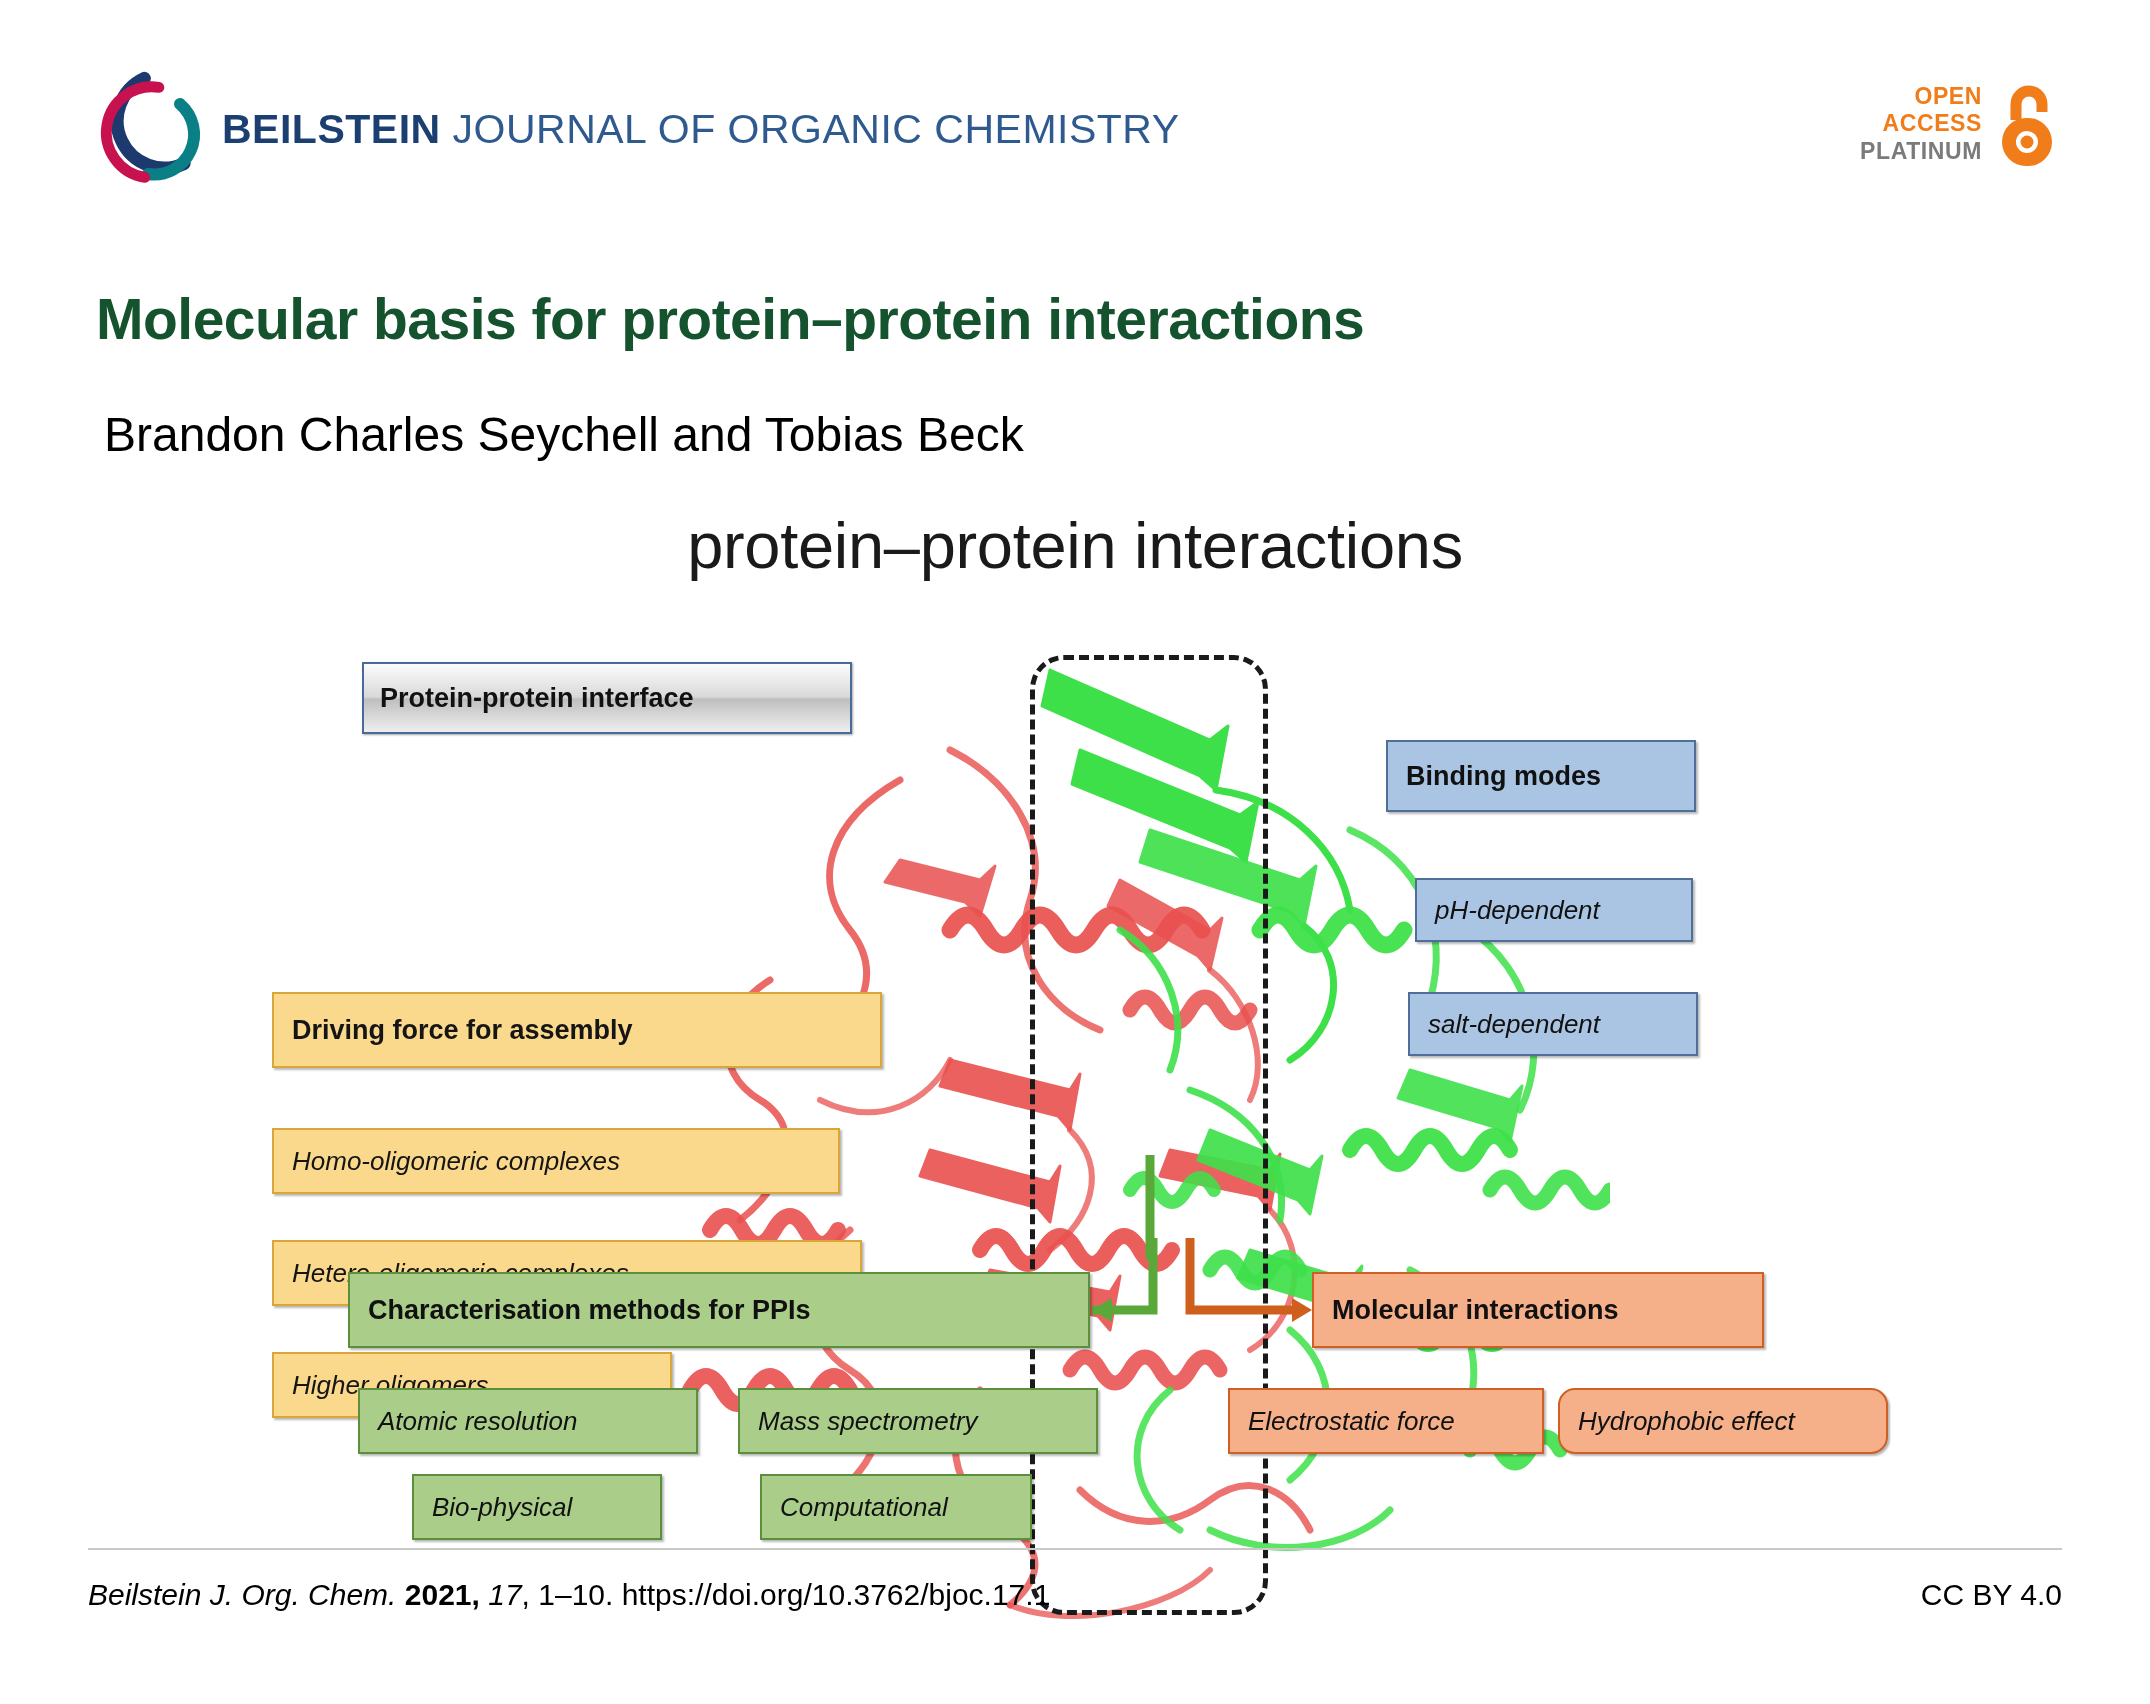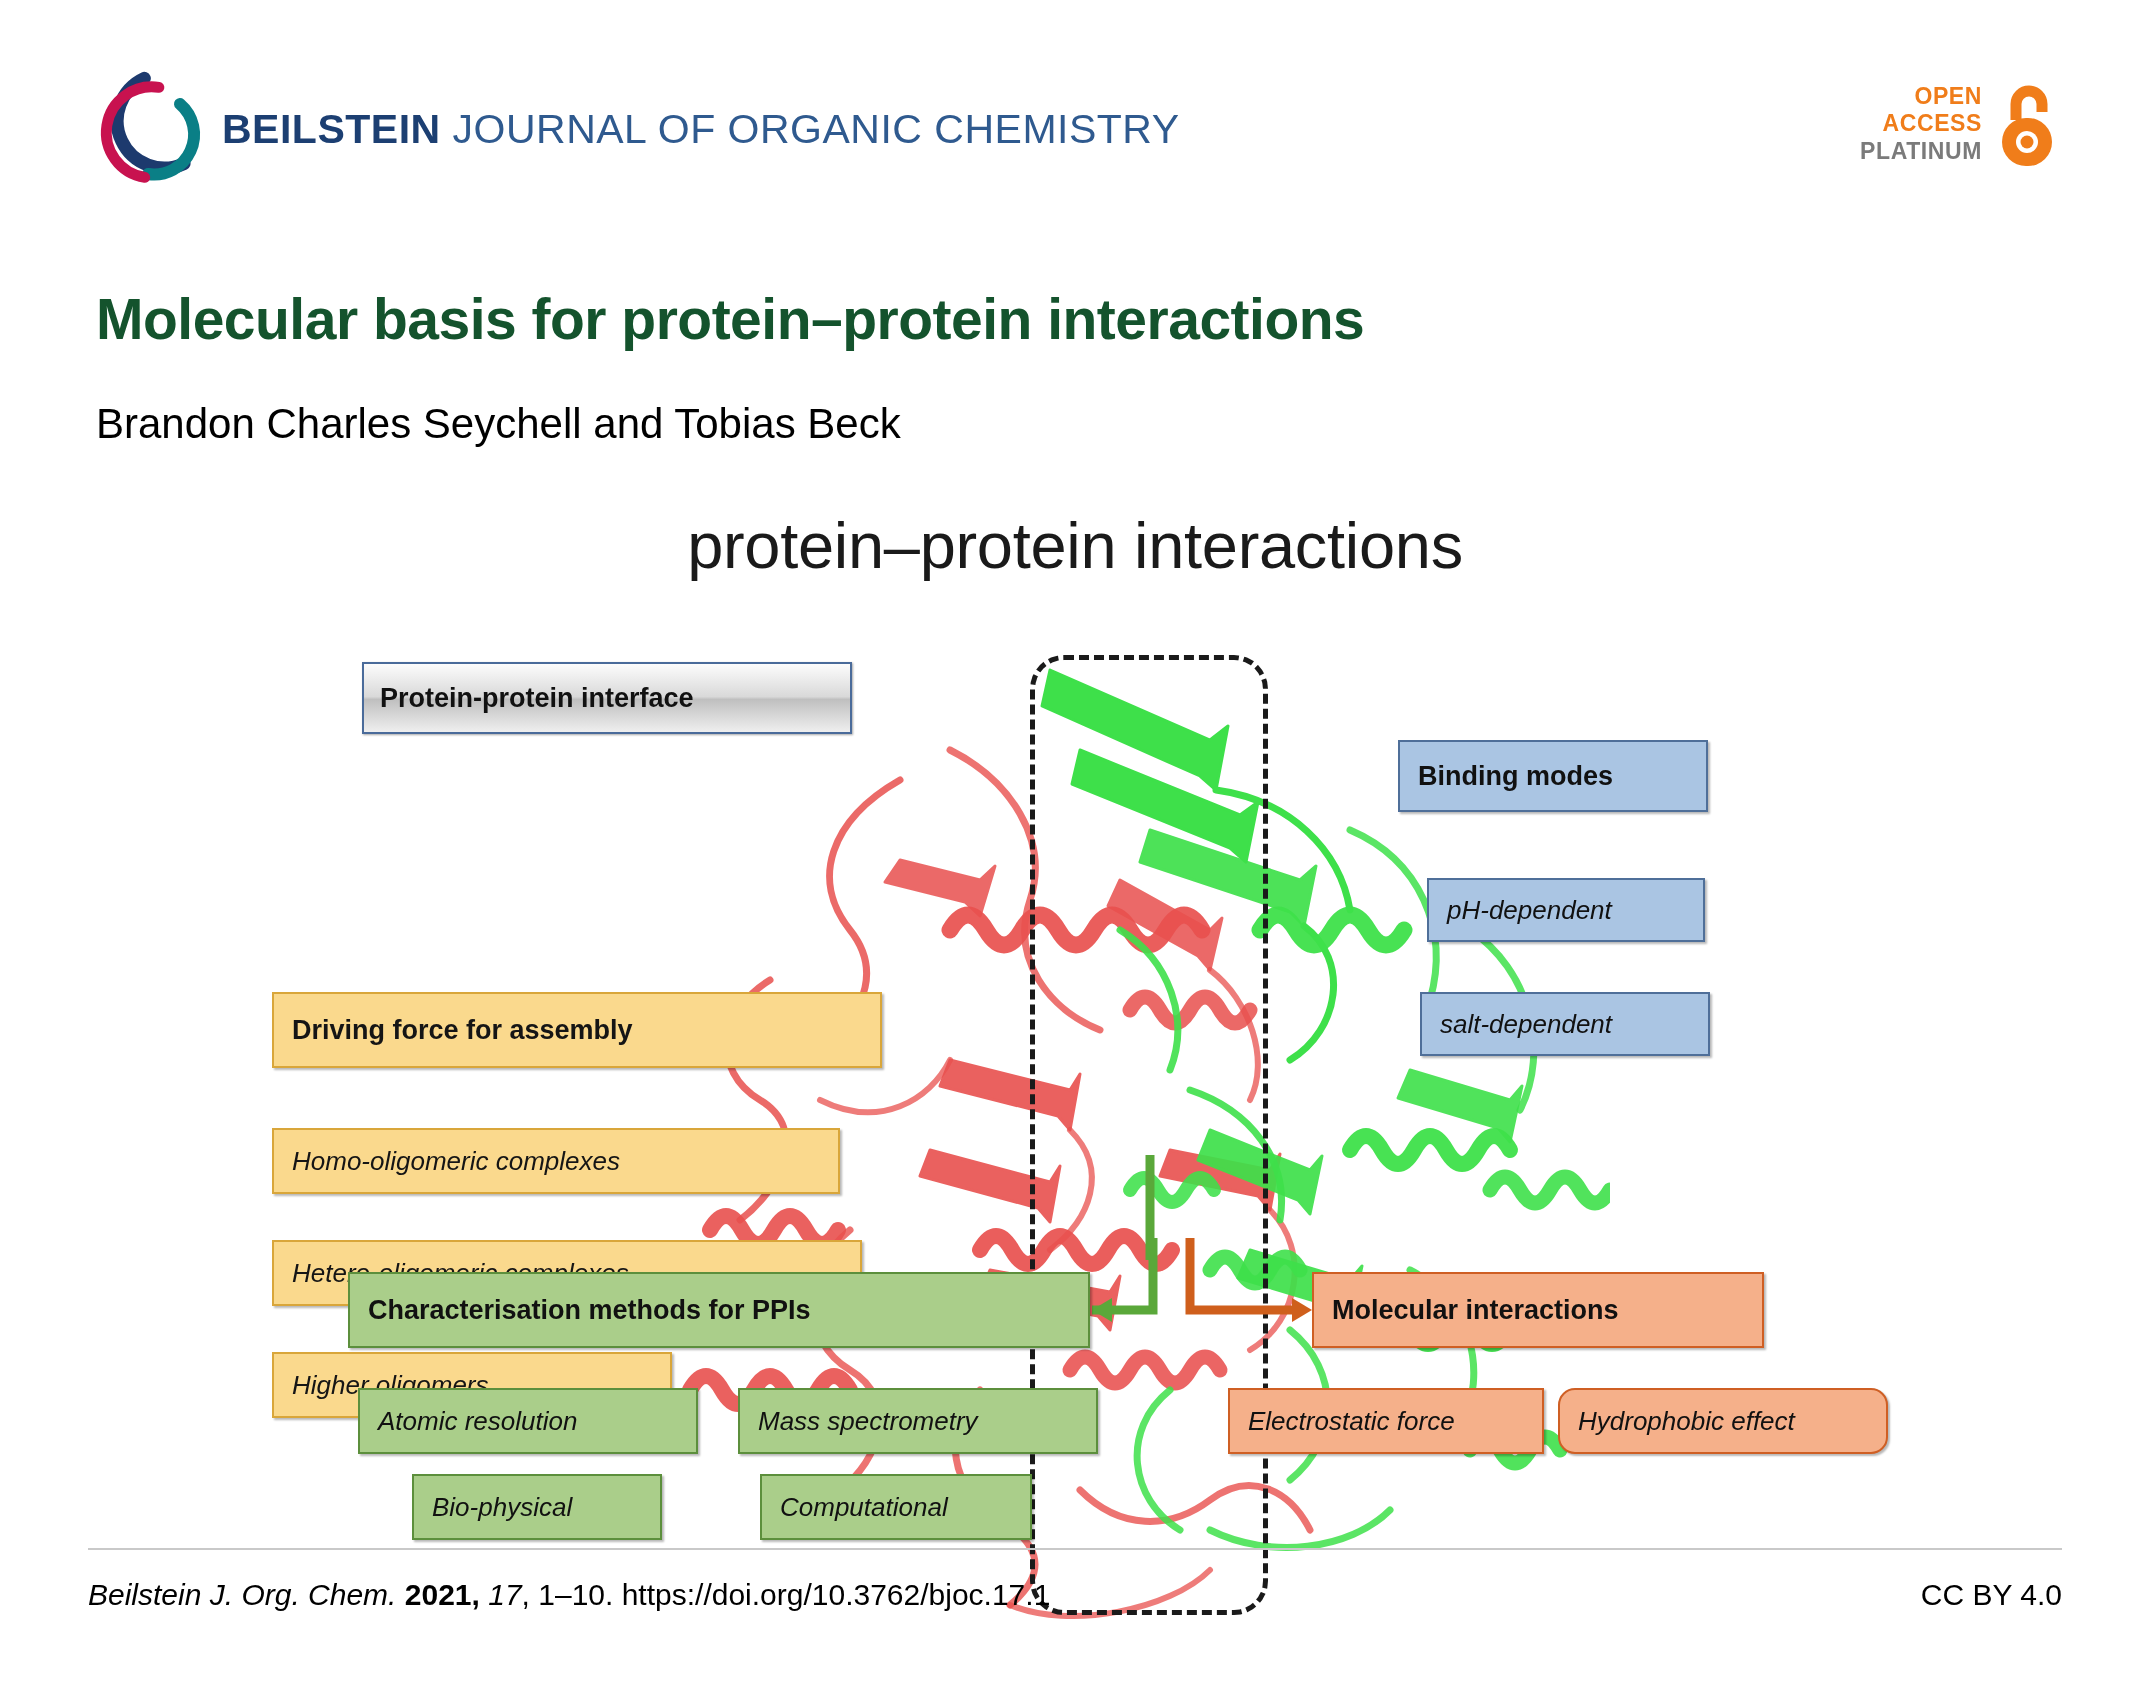--- a/index.html
+++ b/index.html
@@ -26,21 +26,21 @@
   #oa-words .w1,#oa-words .w2{color:#f07d1a;font-weight:bold;font-size:23px;letter-spacing:0.6px;}
   #oa-words .w3{color:#7b7b7b;font-weight:bold;font-size:23px;letter-spacing:0.6px;}
   #oa-lock{width:62px;height:88px;}
 
   
   #title-block{position:absolute;left:88px;top:280px;width:1970px;}
   #page-title{
     font-size:57px;font-weight:bold;color:#14532d;
     letter-spacing:-0.5px;margin:8px;line-height:1.1;
   }
-  #authors{font-size:42px;color:#000;margin:8px;padding-top:42px;line-height:1.1;}
+  #authors{font-size:48px;color:#000;margin:16px;padding-top:42px;line-height:1.1;}
 
   
   #figure{position:absolute;left:350px;top:500px;width:1450px;height:1010px;}
 
   #fig-heading{
     position:absolute;left:0;top:8px;width:1450px;text-align:center;
     font-size:65px;color:#1a1a1a;letter-spacing:-0.3px;
   }
 
   
@@ -71,21 +71,21 @@
     box-shadow:1px 1px 2px rgba(0,0,0,.35);
   }
   
   .lbl.yellow{
     background:#fad98d;border:2px solid #d9a63a;color:#151515;
     padding:0 18px;box-shadow:2px 2px 2px rgba(0,0,0,.28);
   }
   
   .lbl.blue{
     background:#aac5e3;border:2px solid #4f6f99;color:#111;
-    padding:0 18px;box-shadow:2px 2px 2px rgba(0,0,0,.28);margin-left:12px;
+    padding:0 18px;box-shadow:2px 2px 2px rgba(0,0,0,.28);
   }
   
   .lbl.green{
     background:#aace8a;border:2px solid #5c8f3c;color:#111;
     padding:0 18px;box-shadow:2px 2px 2px rgba(0,0,0,.28);
   }
   
   .lbl.salmon{
     background:#f5b08a;border:2px solid #cf5f24;color:#111;
     padding:0 18px;box-shadow:2px 2px 2px rgba(0,0,0,.28);

